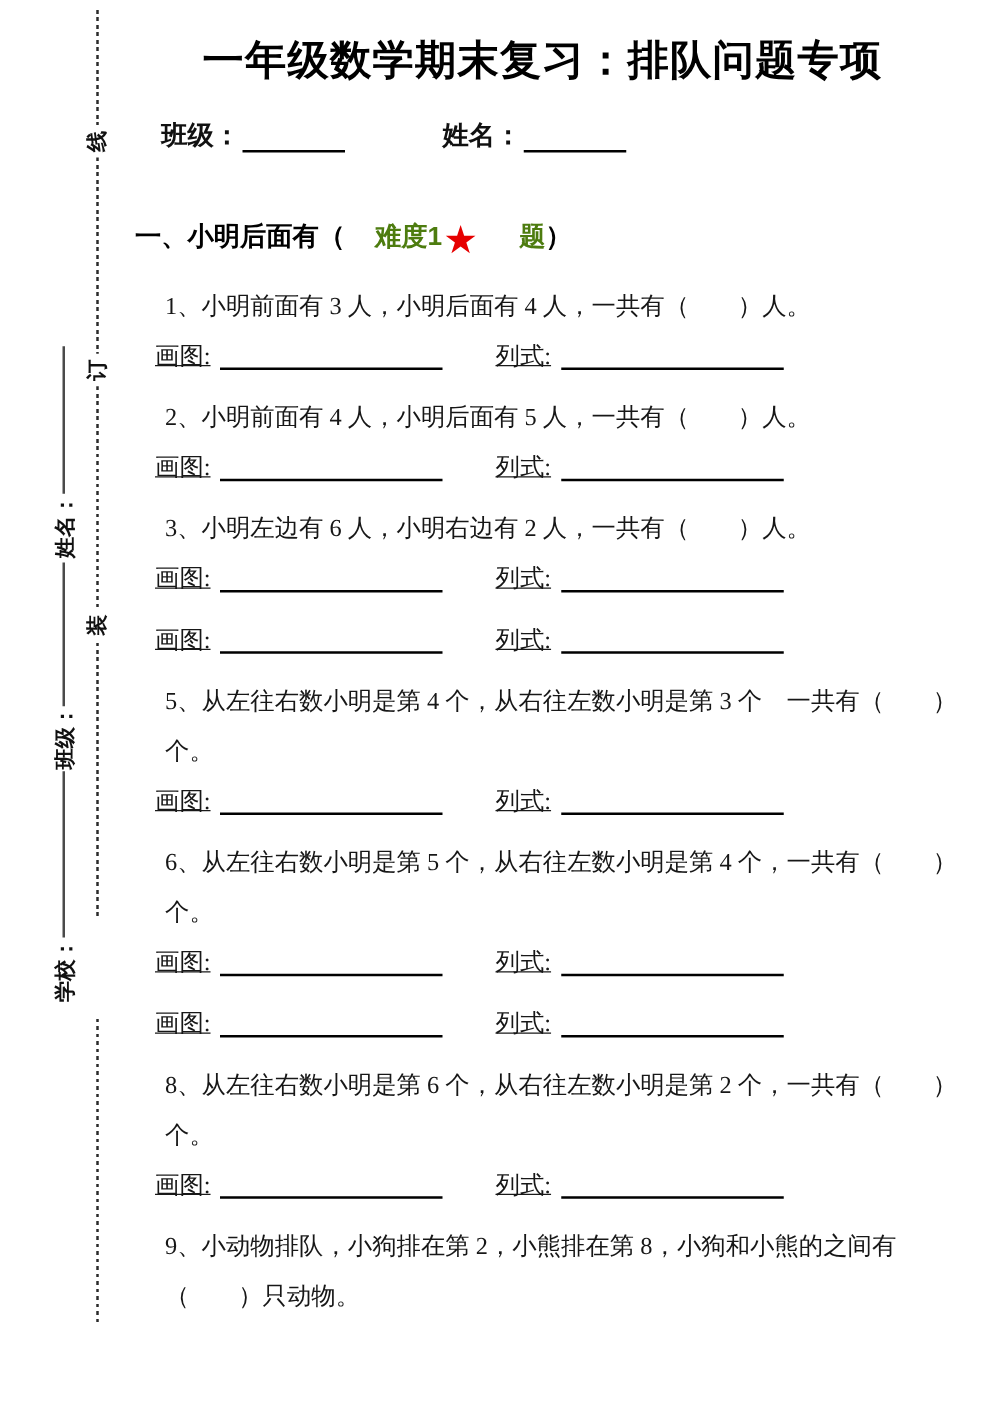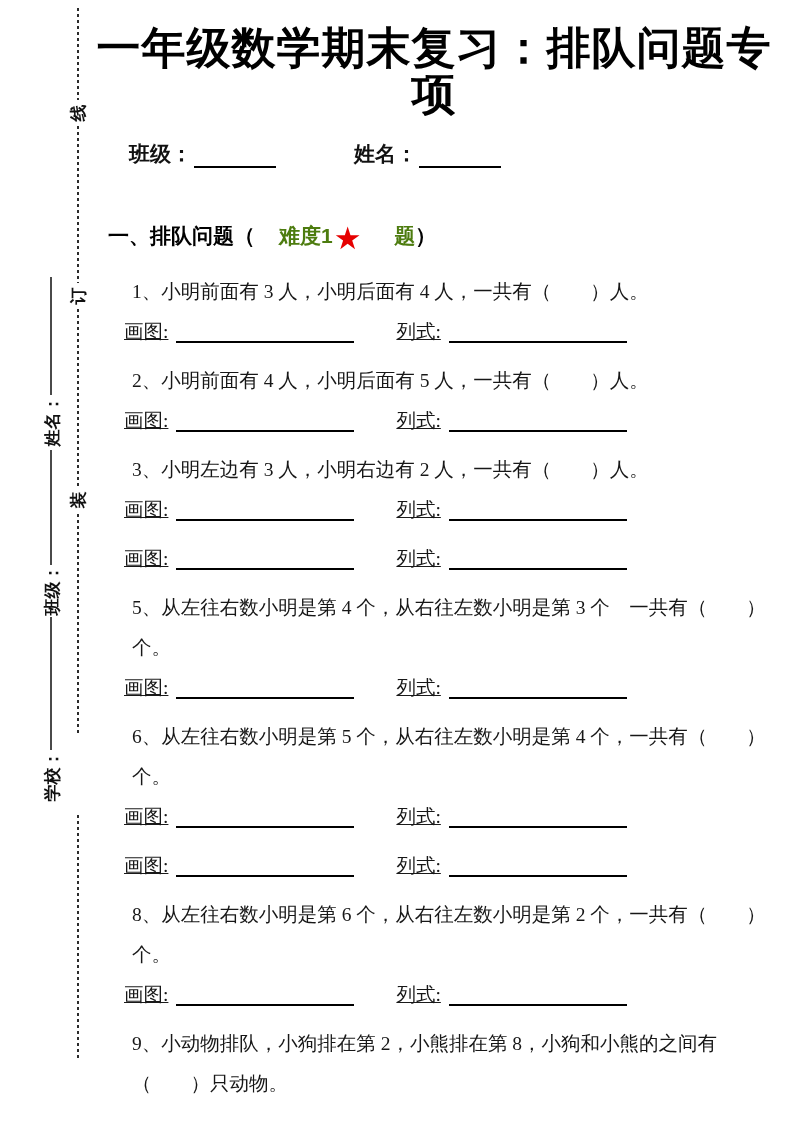--- a/index.html
+++ b/index.html
@@ -25,21 +25,21 @@
     font-weight:bold; font-size:17px; color:#111;
     white-space:nowrap;
     font-family:"Liberation Serif", serif;
   }
 
   
   .content { position:absolute; left:95px; top:0; width:678px; }
 
   .title {
     margin:26px 0 0 0;
-    font-size:44px; font-weight:bold;
+    font-size:33px; font-weight:bold;
     text-align:center; letter-spacing:1px;
     line-height:46px; color:#000;
   }
 
   .student-row {
     margin-top:22px; margin-left:34px;
     display:flex;
     font-family:"Liberation Sans", sans-serif;
     font-size:21px; font-weight:600; color:#111;
   }
@@ -106,41 +106,41 @@
         <span>班级：</span>
         <span class="student-blank"></span>
       </div>
       <div class="student-field">
         <span>姓名：</span>
         <span class="student-blank"></span>
       </div>
     </div>
 
     <div class="section-header">
-      <span>一、排队问题（</span><span class="red">难度1</span><span class="star">★</span><span class="red"> 题</span><span>）</span>
+      <span>一、小明后面有（</span><span class="red">难度1</span><span class="star">★</span><span class="red"> 题</span><span>）</span>
     </div>
 
     <div class="questions">
 
       <div class="question">
         <div class="q-text"><span>1、</span><span>小明前面有 3 人，小明后面有 4 人，一共有（　　）人。</span></div>
         <div class="answer-row">
           <span class="ans-label">画图:</span><span class="blank-long"></span><span class="ans-label formula-label">列式:</span><span class="blank-long"></span>
         </div>
       </div>
 
       <div class="question">
         <div class="q-text"><span>2、</span><span>小明前面有 4 人，小明后面有 5 人，一共有（　　）人。</span></div>
         <div class="answer-row">
           <span class="ans-label">画图:</span><span class="blank-long"></span><span class="ans-label formula-label">列式:</span><span class="blank-long"></span>
         </div>
       </div>
 
       <div class="question">
-        <div class="q-text"><span>3、</span><span>小明左边有 3 人，小明右边有 2 人，一共有（　　）人。</span></div>
+        <div class="q-text"><span>3、</span><span>小明左边有 6 人，小明右边有 2 人，一共有（　　）人。</span></div>
         <div class="answer-row">
           <span class="ans-label">画图:</span><span class="blank-long"></span><span class="ans-label formula-label">列式:</span><span class="blank-long"></span>
         </div>
       </div>
 
       <div class="question">
         <div class="answer-row">
           <span class="ans-label">画图:</span><span class="blank-long"></span><span class="ans-label formula-label">列式:</span><span class="blank-long"></span>
         </div>
       </div>

